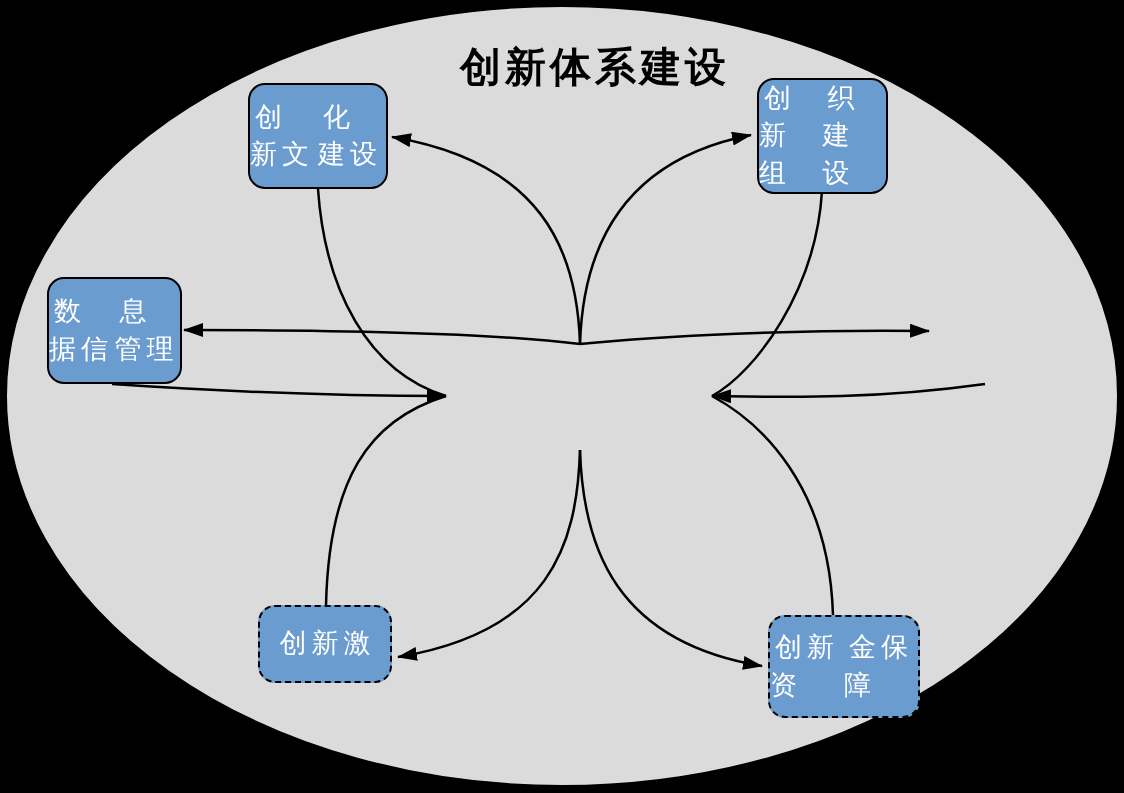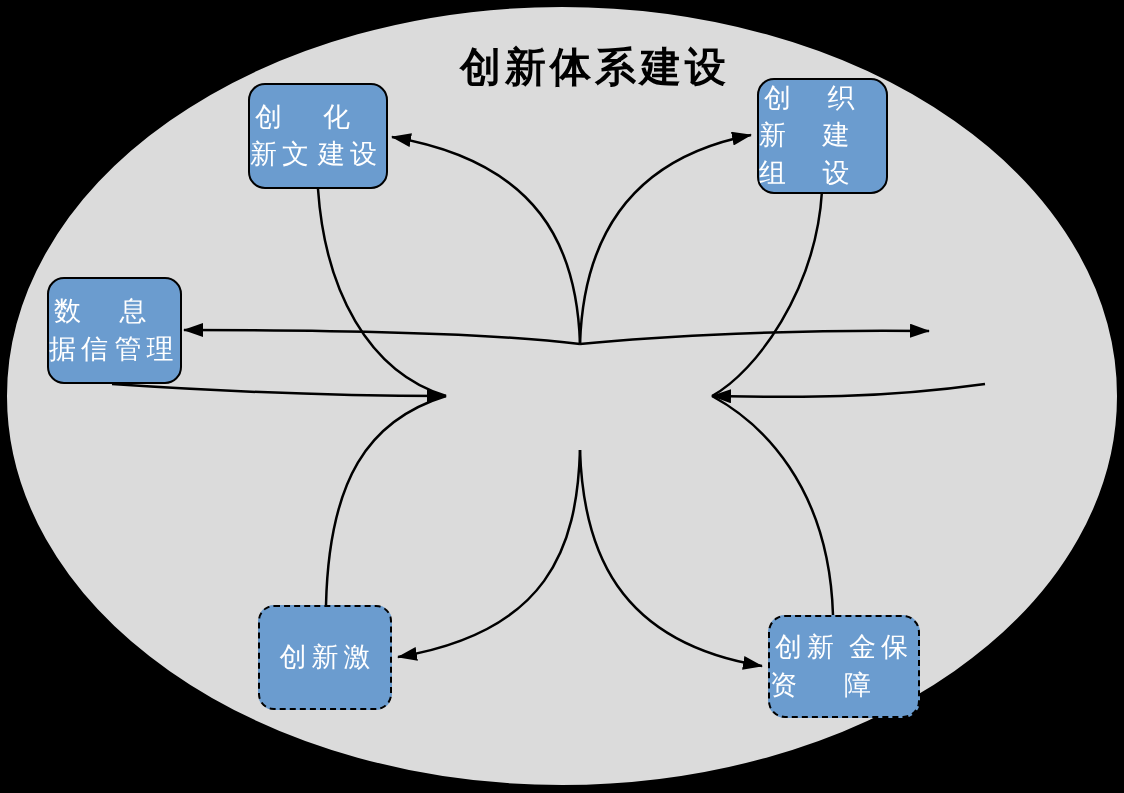--- a/index.html
+++ b/index.html
@@ -28,21 +28,21 @@
     font-size:27px;line-height:1.38;letter-spacing:5px;
     text-indent:5px; 
     box-sizing:border-box;
   }
   .node.dashed{border-style:dashed;}
   .node.center{font-size:33px;letter-spacing:3px;text-indent:3px;}
   .n-culture      {left:248px;top:83px; width:140px;height:106px;}
   .n-organization {left:757px;top:78px; width:131px;height:116px;}
   .n-datainfo     {left:47px; top:277px;width:135px;height:107px;justify-content:flex-end;}
   .n-process      {left:935px;top:281px;width:128px;height:103px;}
-  .n-incentive    {left:258px;top:605px;width:134px;height:105px;border-radius:16px;}
+  .n-incentive    {left:258px;top:605px;width:134px;height:78px;}
   .n-funding      {left:768px;top:615px;width:152px;height:103px;}
   .n-center       {left:450px;top:343px;width:260px;height:107px;}
   .edge{fill:none;stroke:var(--line-color,#000);stroke-width:2.5px;}
 </style>
 </head>
 <body>
 
 <div id="canvas">
 
   <svg id="connectors" viewBox="0 0 1124 793" xmlns="http://www.w3.org/2000/svg">

